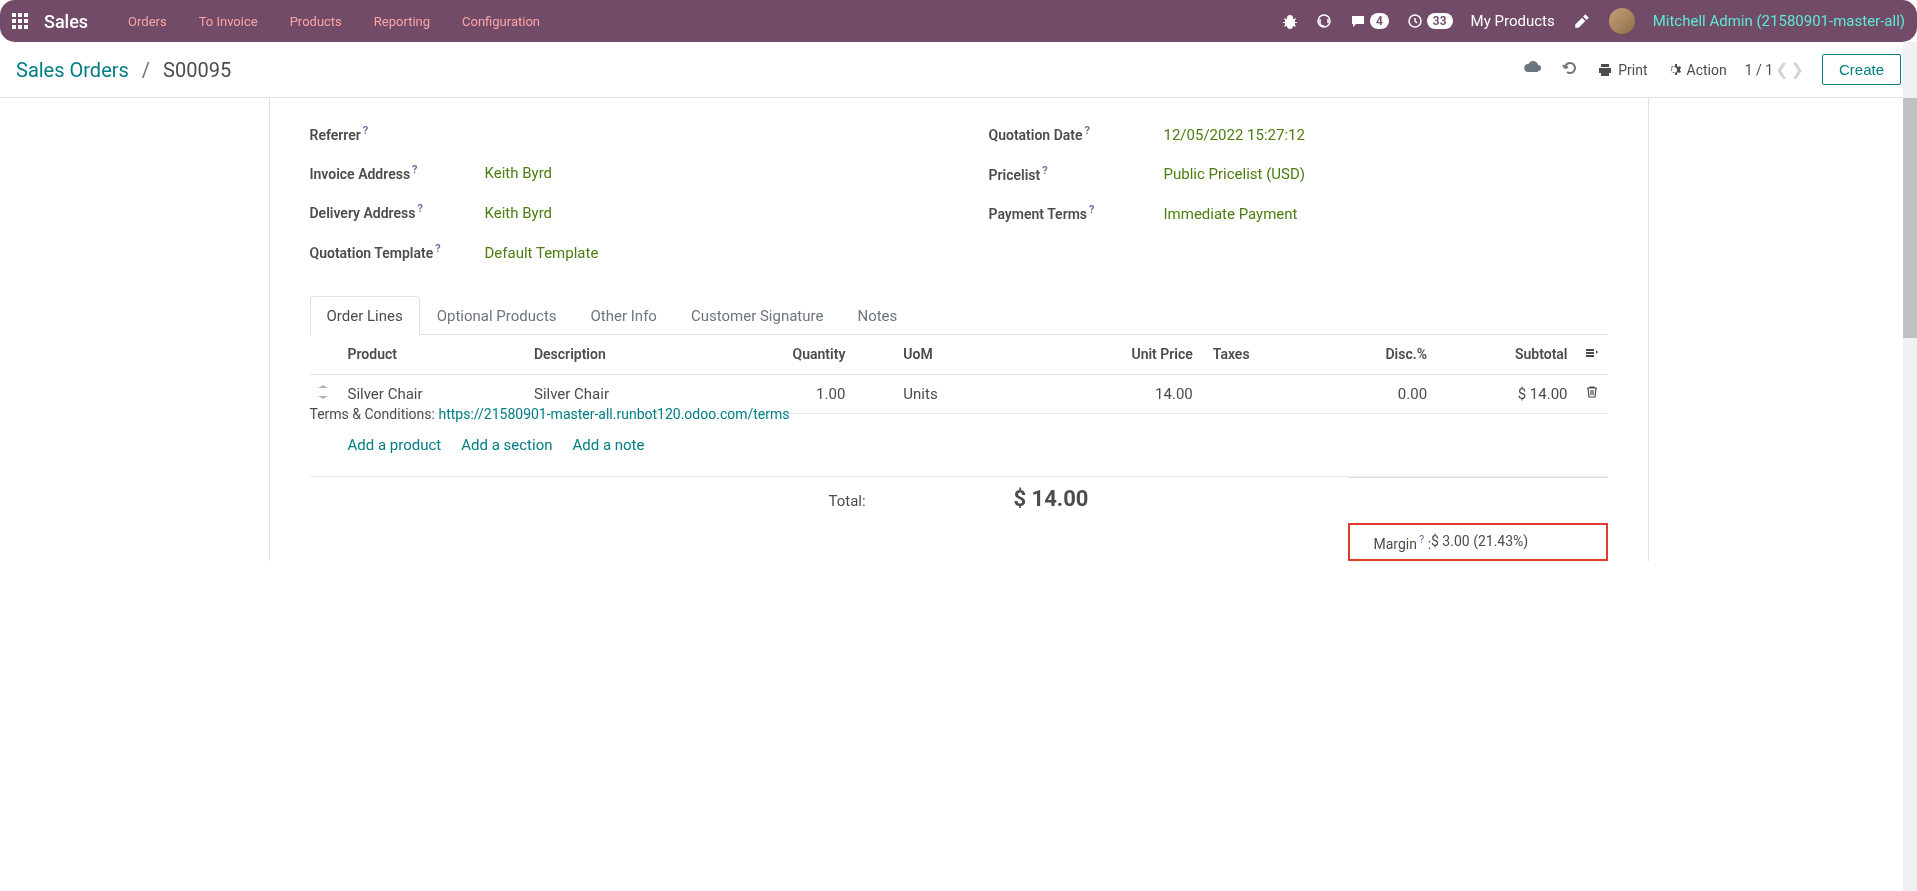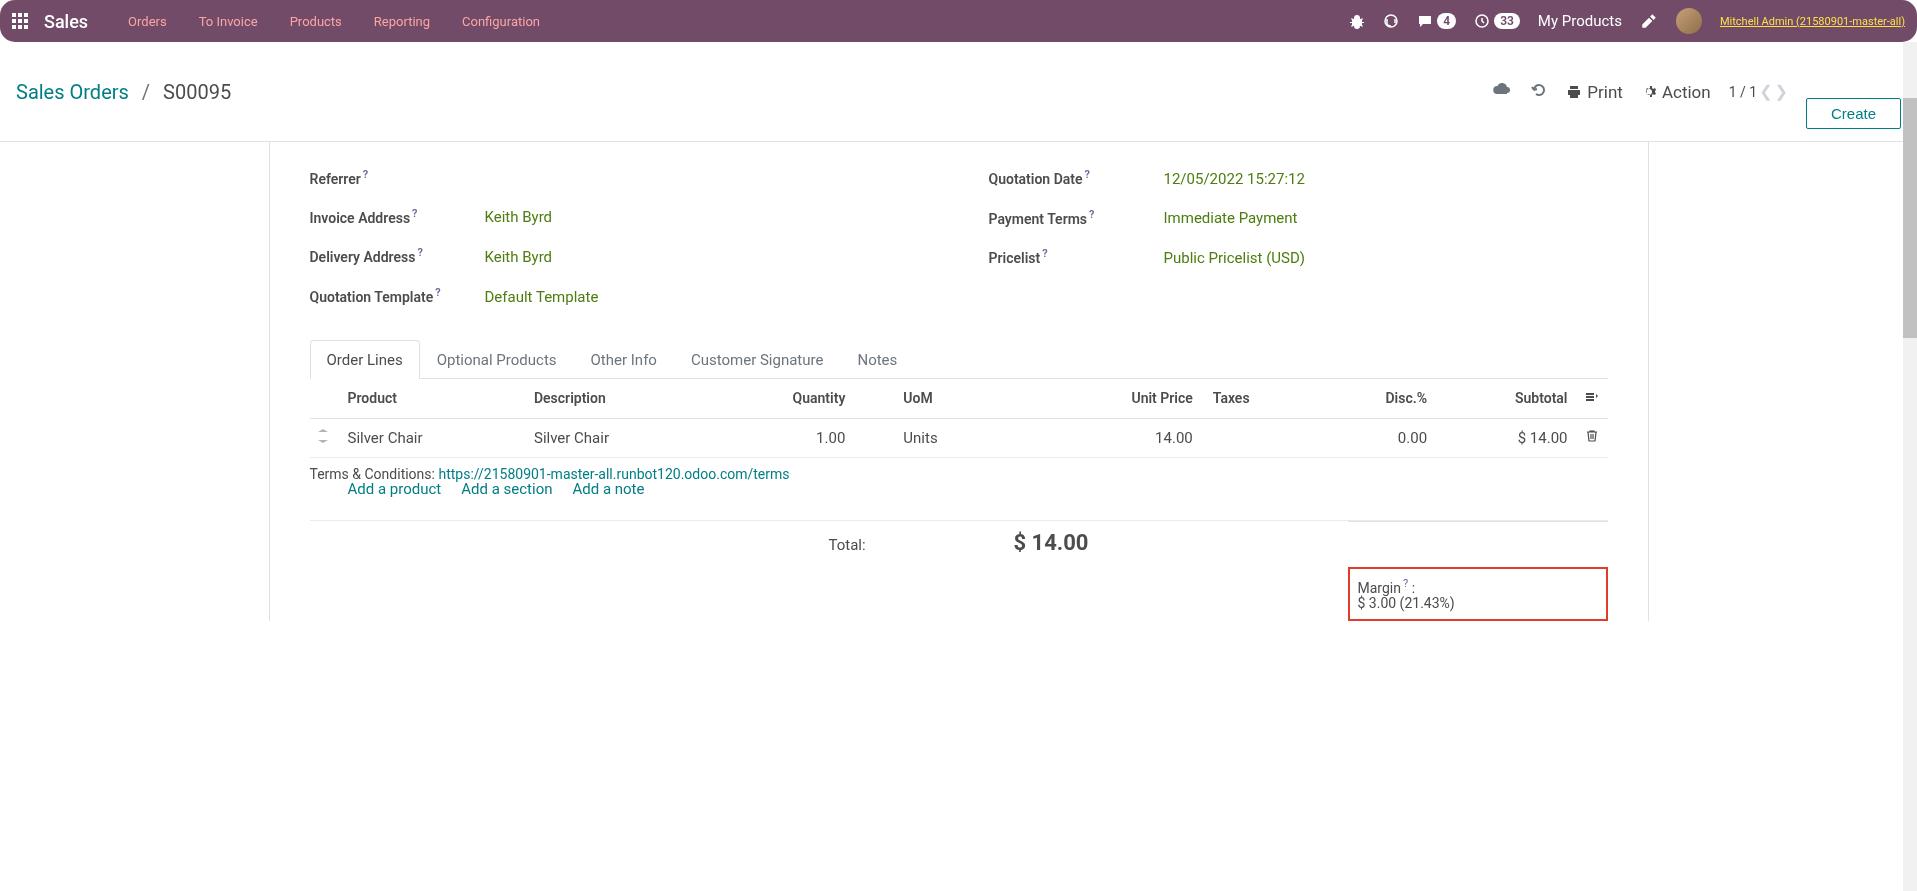--- a/index.html
+++ b/index.html
@@ -9,32 +9,32 @@
 .apps-icon span { background: #fff; width: 4px; height: 4px; }
 .brand { font-size: 18px; font-weight: 500; margin-right: 24px; }
 .nav-links { display: flex; gap: 0; }
 .nav-links a { color: #fca5a5; text-decoration: none; padding: 10px 16px; font-size: 13px; }
 .spacer { flex: 1; }
 .topbar-right { display: flex; align-items: center; gap: 18px; }
 .topbar-icon { color: #fff; cursor: pointer; display: flex; align-items: center; }
 .badge-oval { background: #fff; color: #714b67; font-size: 12px; font-weight: 600; padding: 1px 6px; border-radius: 10px; margin-left: 4px; }
 .company-name { color: #fff; font-size: 15px; }
 .avatar { width: 26px; height: 26px; border-radius: 50%; background: linear-gradient(135deg, #c9a07a, #8b6f47); display: inline-block; }
-.username { color: #fde047; font-size: 11px; text-decoration: underline; }
+.username { color: #5eead4; font-size: 15px; }
 
 .control-panel { border-bottom: 1px solid #dee2e6; padding: 12px 16px; display: flex; align-items: center; }
 .breadcrumb { font-size: 20px; color: #4c4c4c; }
 .breadcrumb a { color: #017e84; text-decoration: none; }
 .breadcrumb .sep { margin: 0 8px; color: #6c757d; }
 .cp-right { margin-left: auto; display: flex; align-items: center; gap: 18px; }
 .cp-icon { color: #6c757d; cursor: pointer; }
-.btn-link { color: #4c4c4c; cursor: pointer; display: flex; align-items: center; gap: 5px; font-size: 17px; }
+.btn-link { color: #4c4c4c; cursor: pointer; display: flex; align-items: center; gap: 5px; font-size: 14px; }
 .pager { display: flex; align-items: center; gap: 2px; color: #4c4c4c; font-size: 14px; }
 .pager-arrow { color: #ced4da; cursor: pointer; font-size: 16px; }
-.btn-create { border: 1px solid #017e84; color: #017e84; background: #fff; padding: 6px 24px; font-size: 15px; cursor: pointer; border-radius: 2px; margin-top: 44px; }
+.btn-create { border: 1px solid #017e84; color: #017e84; background: #fff; padding: 6px 16px; font-size: 15px; cursor: pointer; border-radius: 2px; }
 
 .form-sheet { max-width: 1380px; margin: 0 auto; padding: 0 40px; border-left: 1px solid #dee2e6; border-right: 1px solid #dee2e6; position: relative; }
 .form-fields { display: grid; grid-template-columns: 1fr 1fr; gap: 8px 60px; padding-top: 16px; }
 .left-col, .right-col { display: flex; flex-direction: column; }
 .field-row { display: flex; align-items: baseline; padding: 10px 0; }
 .field-label { width: 175px; font-weight: 600; color: #4c4c4c; font-size: 14px; position: relative; }
 .help-q { color: #71639e; font-size: 11px; vertical-align: super; margin-left: 2px; }
 .field-value { color: #4d7c0f; font-size: 15px; }
 
 .tabs { display: flex; border-bottom: 1px solid #dee2e6; margin-top: 24px; }
@@ -53,21 +53,21 @@
 .add-links a { color: #017e84; text-decoration: none; font-size: 15px; cursor: pointer; }
 
 .actions-row { display: flex; justify-content: flex-end; gap: 24px; padding: 24px 0 16px; border-top: 0; margin-top: 60px; }
 .action-link { color: #017e84; font-weight: 700; font-size: 15px; cursor: pointer; letter-spacing: 0.3px; }
 .totals-divider { border-top: 1px solid #dee2e6; margin-left: auto; width: 260px; }
 .totals { display: flex; justify-content: center; padding: 8px 0 12px; }
 .totals-inner { width: 260px; display: flex; justify-content: space-between; align-items: baseline; }
 .total-label { color: #4c4c4c; font-size: 15px; }
 .total-val { font-size: 22px; font-weight: 700; color: #4c4c4c; }
 
-.margin-box { border: 2px solid #e23b2e; padding: 8px 8px; display: flex; justify-content: space-between; width: 260px; margin-left: auto; flex-direction: column; }
+.margin-box { border: 2px solid #e23b2e; padding: 8px 24px; display: flex; width: 260px; margin-left: auto; }
 .margin-label { font-size: 14px; color: #4c4c4c; }
 .margin-val { font-size: 14px; color: #4c4c4c; }
 
 .terms-row { position: absolute; left: 40px; }
 .terms-label { color: #4c4c4c; }
 .terms-link { color: #017e84; text-decoration: none; }
 
 .scrollbar-fake { position: fixed; right: 0; top: 98px; width: 14px; height: 240px; background: #c1c1c1; border-radius: 0; }
 .scrollbar-track { position: fixed; right: 0; top: 42px; width: 14px; bottom: 0; background: #f1f1f1; }
 </style>
@@ -188,26 +188,26 @@
         <div class="field-label"><span>Quotation Template</span><span class="help-q">?</span></div>
         <div class="field-value">Default Template</div>
       </div>
     </div>
     <div class="right-col">
       <div class="field-row">
         <div class="field-label"><span>Quotation Date</span><span class="help-q">?</span></div>
         <div class="field-value">12/05/2022 15:27:12</div>
       </div>
       <div class="field-row">
+        <div class="field-label"><span>Pricelist</span><span class="help-q">?</span></div>
+        <div class="field-value">Public Pricelist (USD)</div>
+      </div>
+      <div class="field-row">
         <div class="field-label"><span>Payment Terms</span><span class="help-q">?</span></div>
         <div class="field-value">Immediate Payment</div>
-      </div>
-      <div class="field-row">
-        <div class="field-label"><span>Pricelist</span><span class="help-q">?</span></div>
-        <div class="field-value">Public Pricelist (USD)</div>
       </div>
     </div>
   </div>
 
   <div class="tabs">
     <div class="tab active">Order Lines</div>
     <div class="tab">Optional Products</div>
     <div class="tab">Other Info</div>
     <div class="tab">Customer Signature</div>
     <div class="tab">Notes</div>

